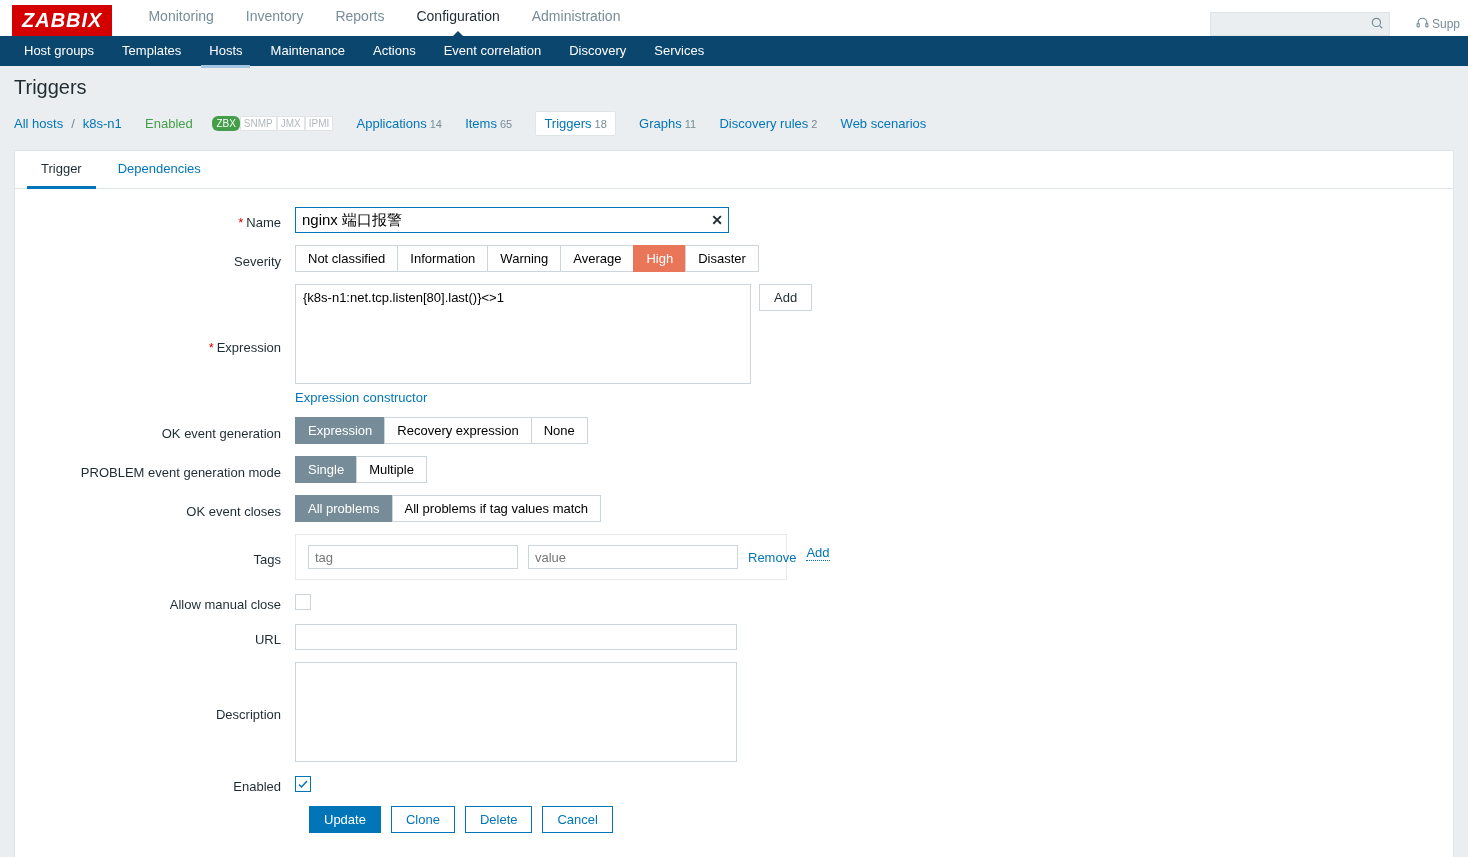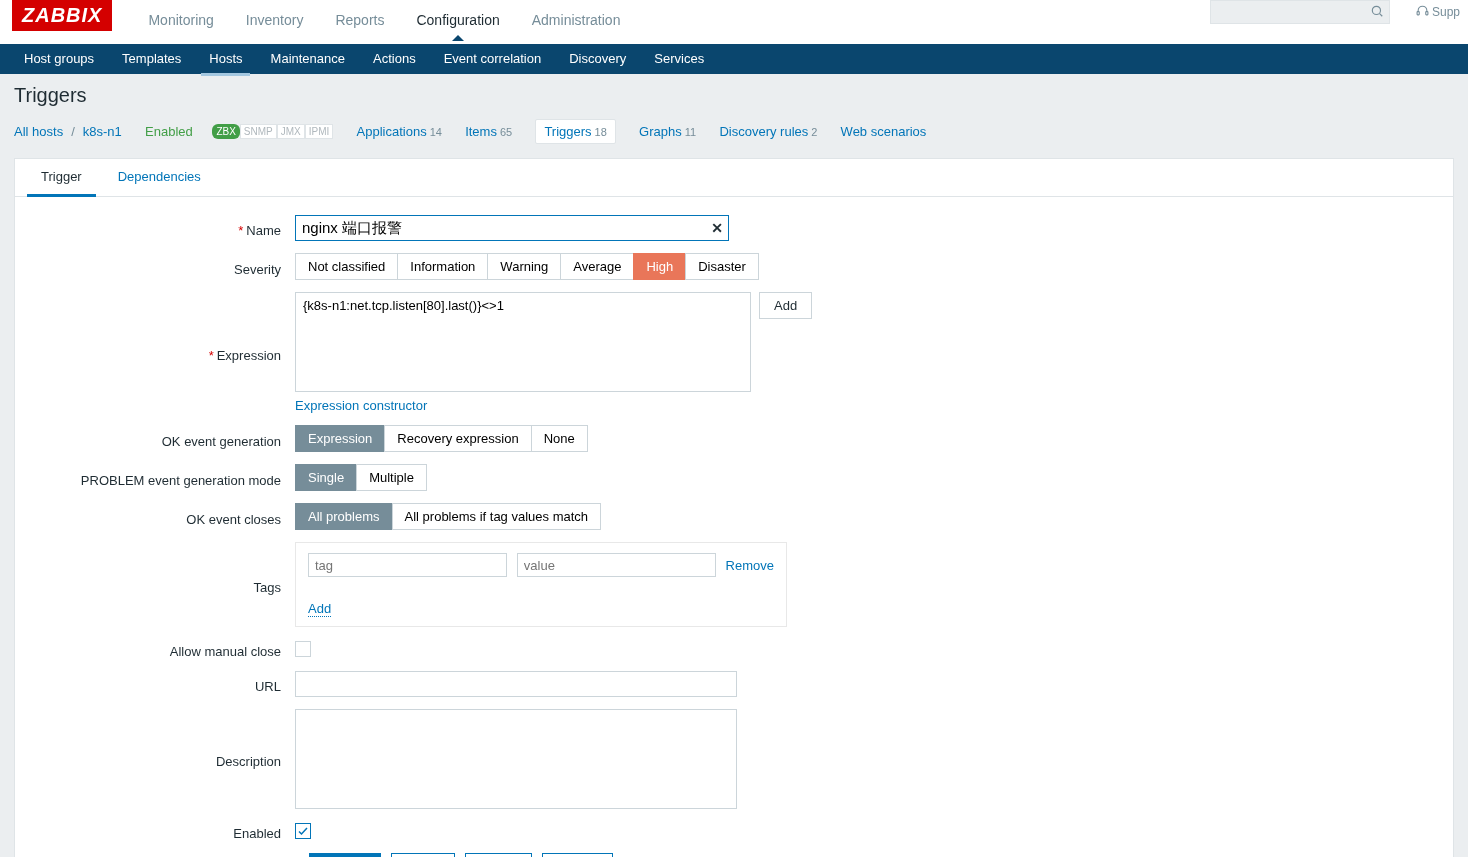--- a/index.html
+++ b/index.html
@@ -1,20 +1,20 @@
 <!DOCTYPE html>
 <html><head>
 <meta charset="utf-8">
 <style>
   * { box-sizing: border-box; margin: 0; padding: 0; }
   body { font-family: Arial, Helvetica, sans-serif; font-size: 13px; color: #1f2c33; background: #fff; }
   a { color: #0275b8; text-decoration: none; cursor: pointer; }
 
   
-  .top-header { display: flex; align-items: flex-start; height: 44px; background: #fff; padding: 0 0 0 12px; }
+  .top-header { display: flex; align-items: flex-end; height: 36px; background: #fff; padding: 0 0 0 12px; }
   .logo { background: #d40000; color: #fff; font-weight: bold; font-size: 20px; padding: 4px 10px; letter-spacing: 1px; font-style: italic; }
   .top-nav { display: flex; margin-left: 20px; }
   .top-nav-item { padding: 12px 16px; color: #768d99; cursor: pointer; font-size: 14px; position: relative; }
   .top-nav-item.active { color: #1f2c33; font-weight: normal; }
   .top-nav-item.active::after {
     content: ''; position: absolute; bottom: -1px; left: 50%; transform: translateX(-50%);
     width: 0; height: 0; border-left: 6px solid transparent; border-right: 6px solid transparent; border-bottom: 6px solid #0a466e;
   }
   .top-right { margin-left: auto; display: flex; align-items: center; gap: 26px; padding-right: 8px; }
   .search-box { position: relative; }
@@ -67,21 +67,21 @@
 
   .textarea-expr { width: 456px; height: 100px; border: 1px solid #ccd5da; padding: 5px 7px; font-size: 13px; font-family: Arial, sans-serif; resize: none; }
   .btn { border: 1px solid #ccd5da; background: #fff; padding: 5px 14px; font-size: 13px; cursor: pointer; color: #1f2c33; }
   .btn-primary { background: #0275b8; color: #fff; border-color: #0275b8; }
   .btn-outline { background: #fff; color: #0275b8; border: 1px solid #0275b8; }
   .expr-row { display: flex; align-items: flex-start; gap: 8px; }
 
   .link-under { color: #0275b8; cursor: pointer; font-size: 13px; }
   .link-dashed { border-bottom: 1px dotted #0275b8; }
 
-  .tags-box { border: 1px solid #e8e8e8; padding: 10px 12px; width: 492px; display: flex; flex-direction: column; gap: 24px; }
+  .tags-box { border: 1px solid #e8e8e8; padding: 10px 12px; width: 492px; display: flex; flex-direction: row; gap: 10px; }
   .tag-input { width: 210px; height: 24px; padding: 3px 6px; border: 1px solid #ccd5da; font-size: 13px; }
   .tag-row { display: flex; align-items: center; gap: 10px; }
 
   .chk { width: 16px; height: 16px; border: 1px solid #ccd5da; display: inline-flex; align-items: center; justify-content: center; cursor: pointer; }
   .chk.checked { border-color: #0275b8; color: #0275b8; }
   .url-input { width: 442px; height: 26px; padding: 3px 6px; border: 1px solid #ccd5da; font-size: 13px; }
   .desc-area { width: 442px; height: 100px; border: 1px solid #ccd5da; padding: 5px 7px; font-size: 13px; resize: none; }
 
   .btn-row { display: flex; gap: 10px; margin-left: 274px; margin-top: 8px; }
 </style>

